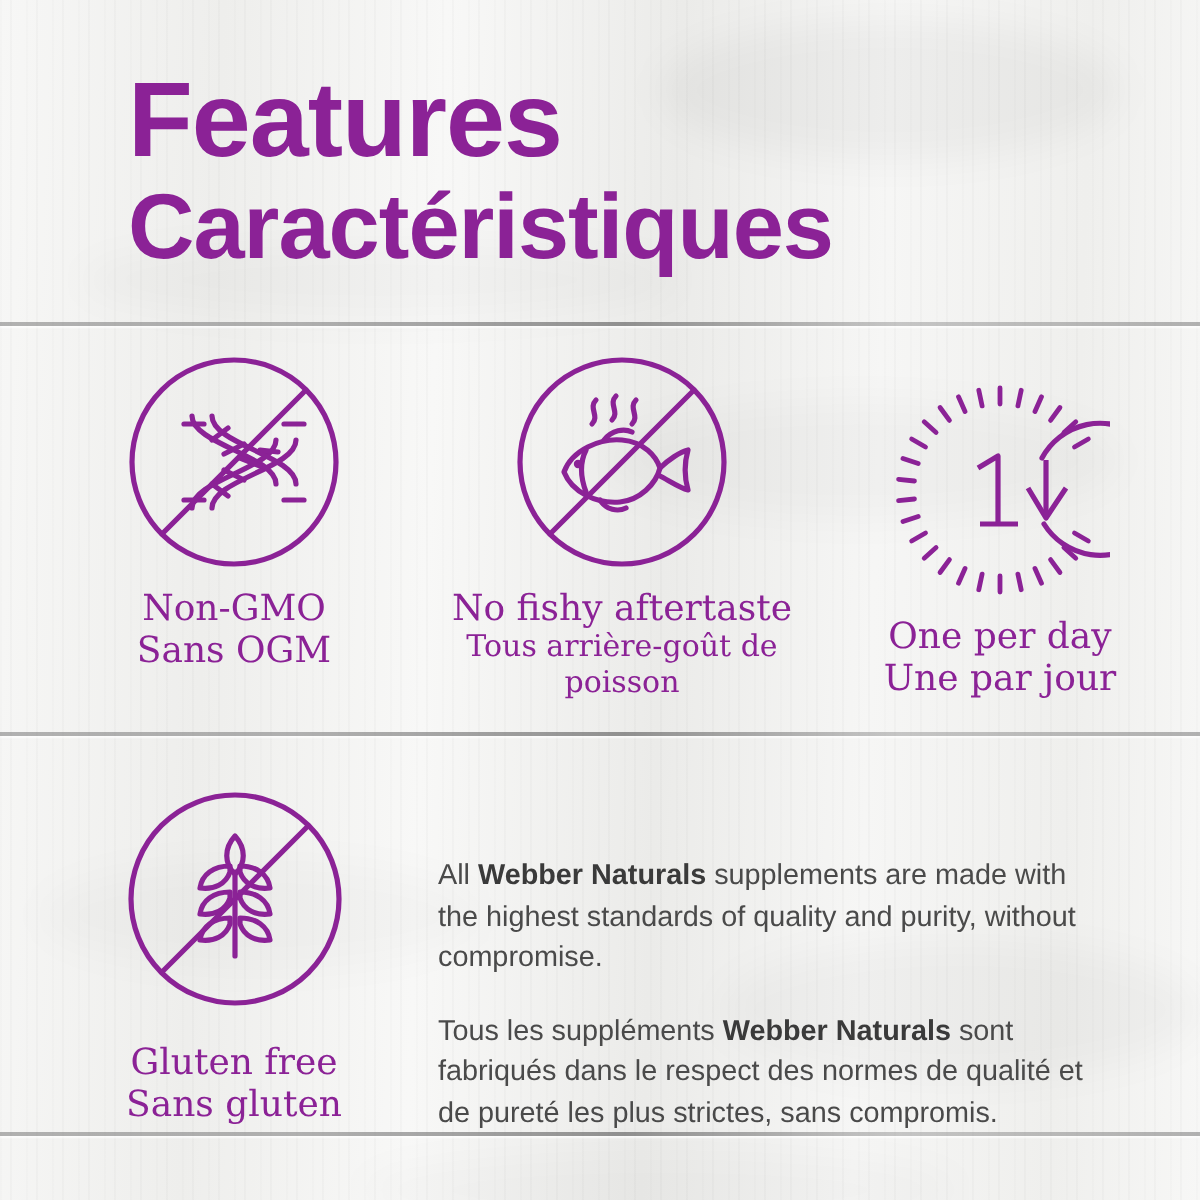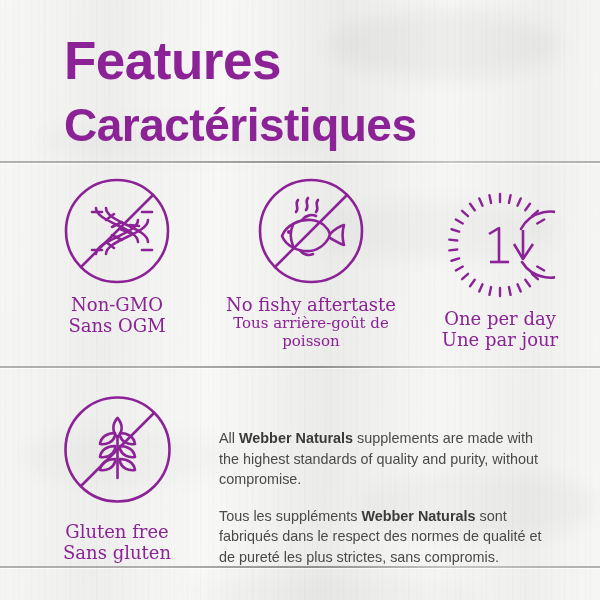--- a/index.html
+++ b/index.html
@@ -27,21 +27,21 @@
       rgba(140,140,140,0.65) 25%,
       rgba(105,105,105,0.7) 52%,
       rgba(150,150,150,0.5) 75%,
       rgba(130,130,130,0.6) 100%);
     box-shadow:0 1px 1px rgba(255,255,255,0.75);}
   .grainblob{position:absolute;border-radius:50%;filter:blur(9px);pointer-events:none;}
 
   
   .heading{position:absolute;left:64px;color:#8B2296;font-weight:700;letter-spacing:-0.5px;}
   #h-en{top:36px;font-size:53px;line-height:50px;}
-  #h-fr{top:100px;font-size:46px;line-height:50px;}
+  #h-fr{top:88px;font-size:46px;line-height:50px;}
 
   
   .feature{position:absolute;text-align:center;}
   .ficon{display:block;margin:0 auto;}
   .cap{color:#8B2296;font-family:"DejaVu Serif", serif;line-height:1.18;}
   .cap-en{font-size:18px;display:block;}
   .cap-fr{font-size:18px;display:block;}
   .cap-fr.small{font-size:15px;}
 
   

